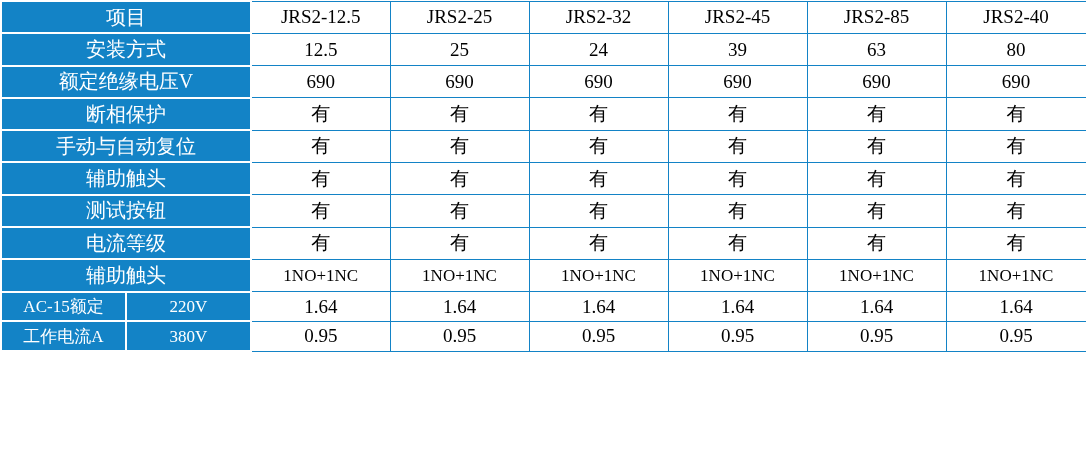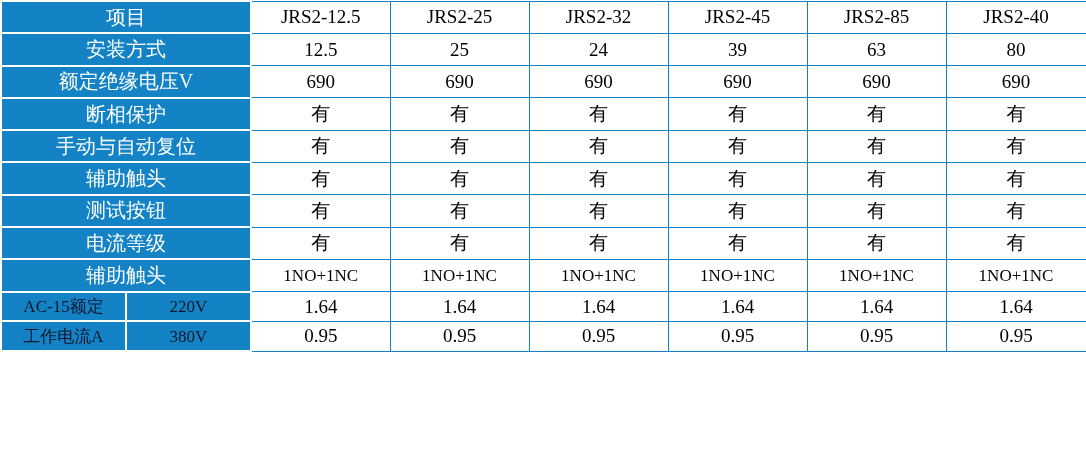--- a/index.html
+++ b/index.html
@@ -30,21 +30,21 @@
   }
   
   #spec-table td.hdr {
     background: #1383c6;
     color: #ffffff;
     font-size: 20px;
     border-color: #ffffff;
   }
   #spec-table td.hdr-sub {
     background: #1383c6;
-    color: #0f172a;
+    color: #ffffff;
     font-size: 17px;
   }
   
   #spec-table td.data {
     background: #ffffff;
     border: 1px solid #1383c6;
   }
   #spec-table td.data.small {
     font-size: 17px;
   }

